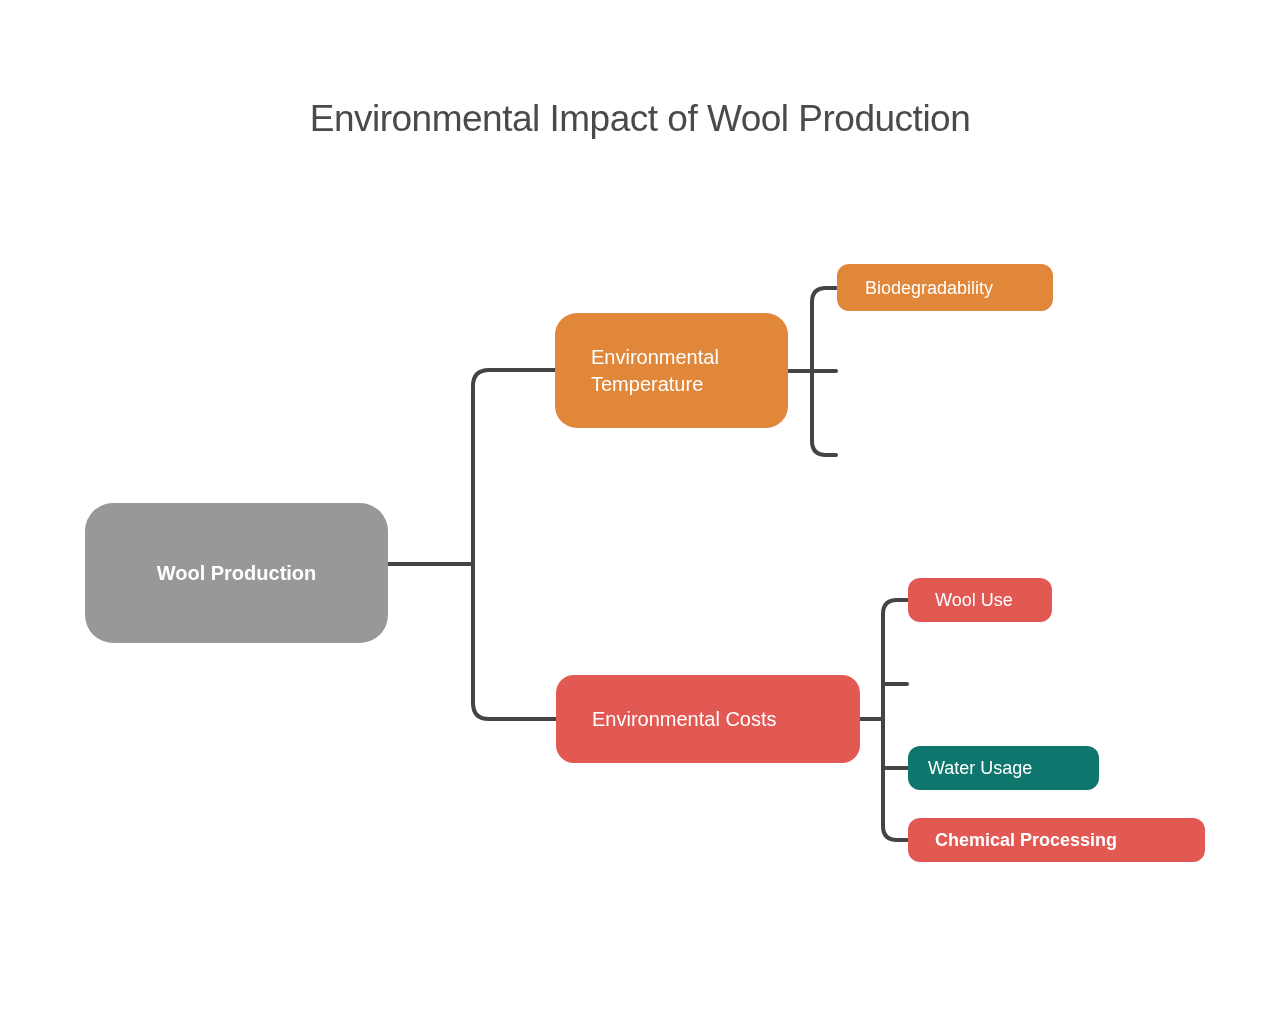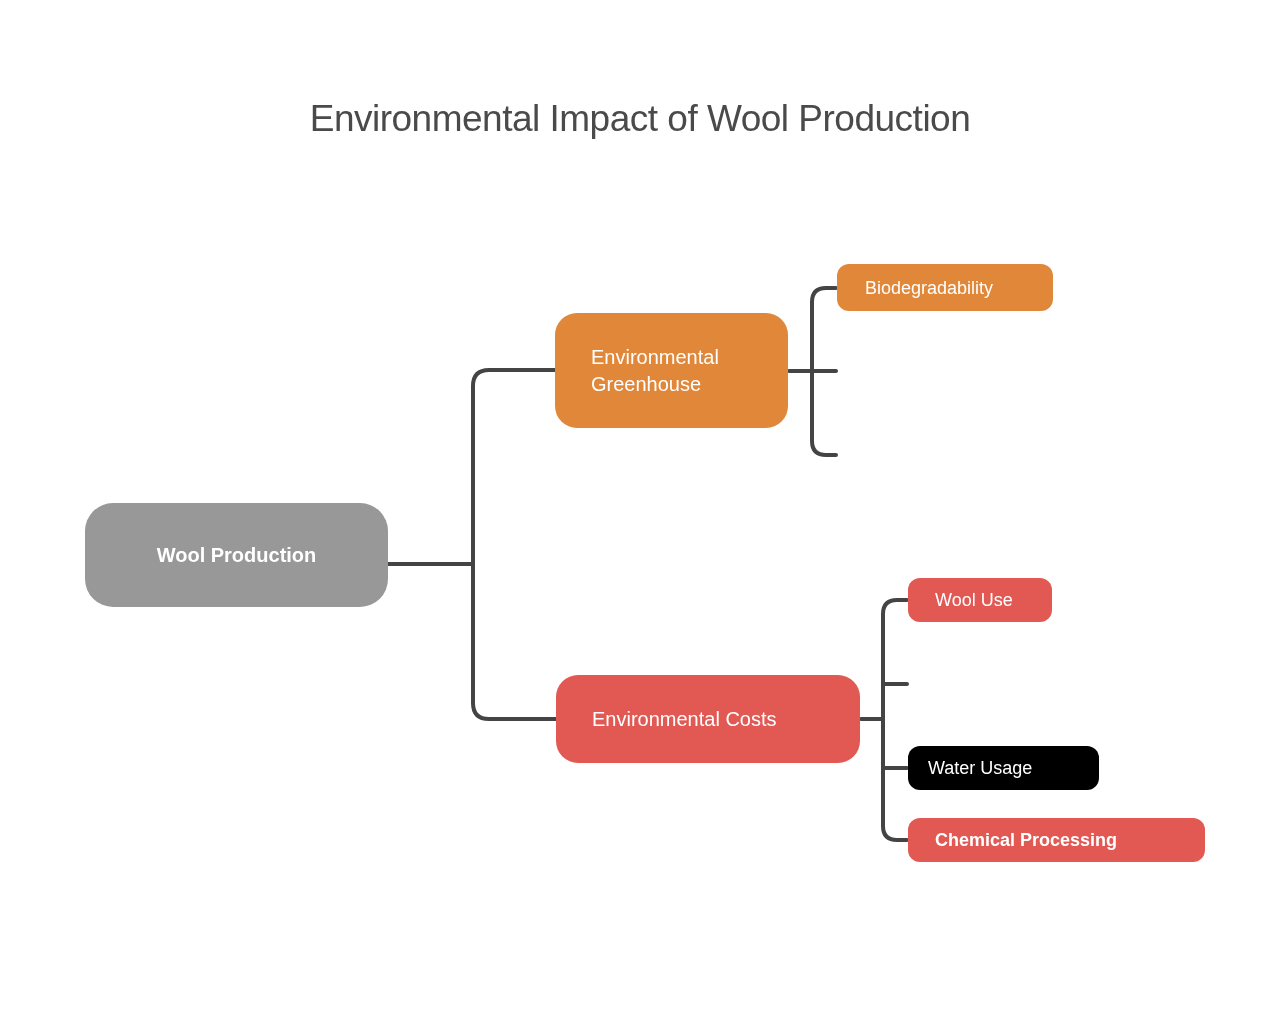--- a/index.html
+++ b/index.html
@@ -80,44 +80,44 @@
     <path d="M 473 564 L 473 386 Q 473 370 489 370 L 556 370" style="stroke: rgb(68, 68, 68);"></path>
     <path d="M 473 564 L 473 703 Q 473 719 489 719 L 557 719" style="stroke: rgb(68, 68, 68);"></path>
     <path d="M 789 371 L 836 371" style="stroke: rgb(68, 68, 68);"></path>
     <path d="M 836 288 L 826 288 Q 812 288 812 302 L 812 441 Q 812 455 826 455 L 836 455" style="stroke: rgb(68, 68, 68);"></path>
     <path d="M 861 719 L 883 719" style="stroke: rgb(68, 68, 68);"></path>
     <path d="M 907 600 L 897 600 Q 883 600 883 614 L 883 826 Q 883 840 897 840 L 907 840" style="stroke: rgb(68, 68, 68);"></path>
     <path d="M 883 684 L 907 684" style="stroke: rgb(68, 68, 68);"></path>
     <path d="M 883 768 L 907 768" style="stroke: rgb(68, 68, 68);"></path>
   </svg>
 
-  <div class="node root-node" style="left: 85px; top: 503px; width: 303px; height: 104px; background-color: rgb(152, 152, 152); color: rgb(255, 255, 255);">
+  <div class="node root-node" style="left: 85px; top: 503px; width: 303px; height: 140px; background-color: rgb(152, 152, 152); color: rgb(255, 255, 255);">
     <span>Wool Production</span>
   </div>
 
   <div class="node branch-node" style="left: 555px; top: 313px; width: 233px; height: 115px; background-color: rgb(224, 135, 58); color: rgb(255, 255, 255);">
-    <span>Environmental Greenhouse</span>
+    <span>Environmental Temperature</span>
   </div>
 
   <div class="node leaf-node" style="left: 837px; top: 264px; width: 216px; height: 47px; background-color: rgb(224, 135, 58); color: rgb(255, 255, 255); padding-left: 28px;">
     <span>Biodegradability</span>
   </div>
 
 
 
-  <div class="node branch-node" style="left: 556px; top: 675px; width: 304px; height: 88px; background-color: rgb(226, 88, 83); color: rgb(255, 255, 255);">
+  <div class="node branch-node" style="left: 556px; top: 675px; width: 304px; height: 88px; background-color: rgb(226, 88, 83); color: rgb(255, 255, 255); border-radius: 18px;">
     <span>Environmental Costs</span>
   </div>
 
   <div class="node leaf-node" style="left: 908px; top: 578px; width: 144px; height: 44px; background-color: rgb(226, 88, 83); color: rgb(255, 255, 255);">
     <span>Wool Use</span>
   </div>
 
 
-  <div class="node leaf-node" style="left: 908px; top: 746px; width: 191px; height: 44px; background-color: #000000; color: rgb(255, 255, 255); padding-left: 20px;">
+  <div class="node leaf-node" style="left: 908px; top: 746px; width: 191px; height: 44px; background-color: #0f766e; color: rgb(255, 255, 255); padding-left: 20px;">
     <span>Water Usage</span>
   </div>
 
   <div class="node leaf-node" style="left: 908px; top: 818px; width: 297px; height: 44px; background-color: rgb(226, 88, 83); color: rgb(255, 255, 255); font-weight: bold;">
     <span>Chemical Processing</span>
   </div>
 
 </div>
 
 </body></html>

